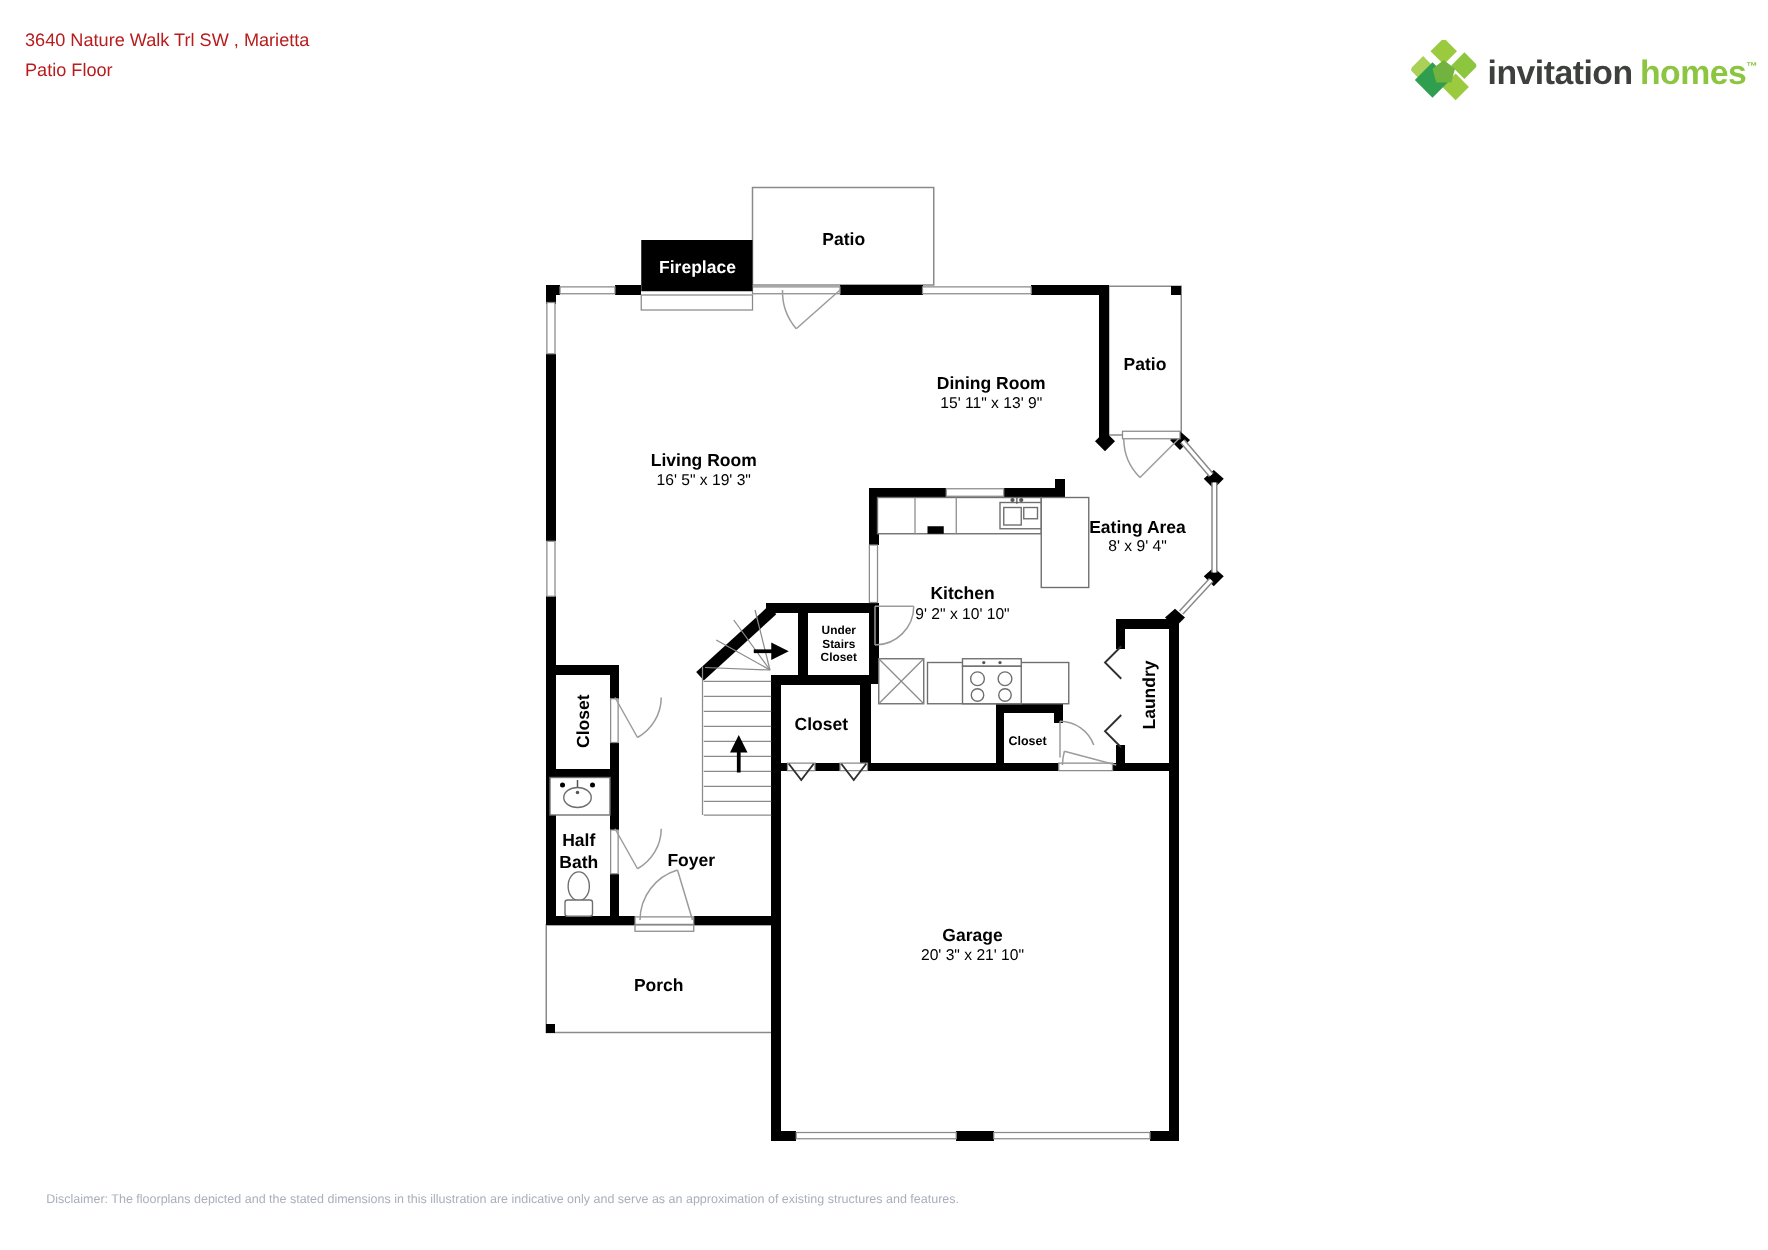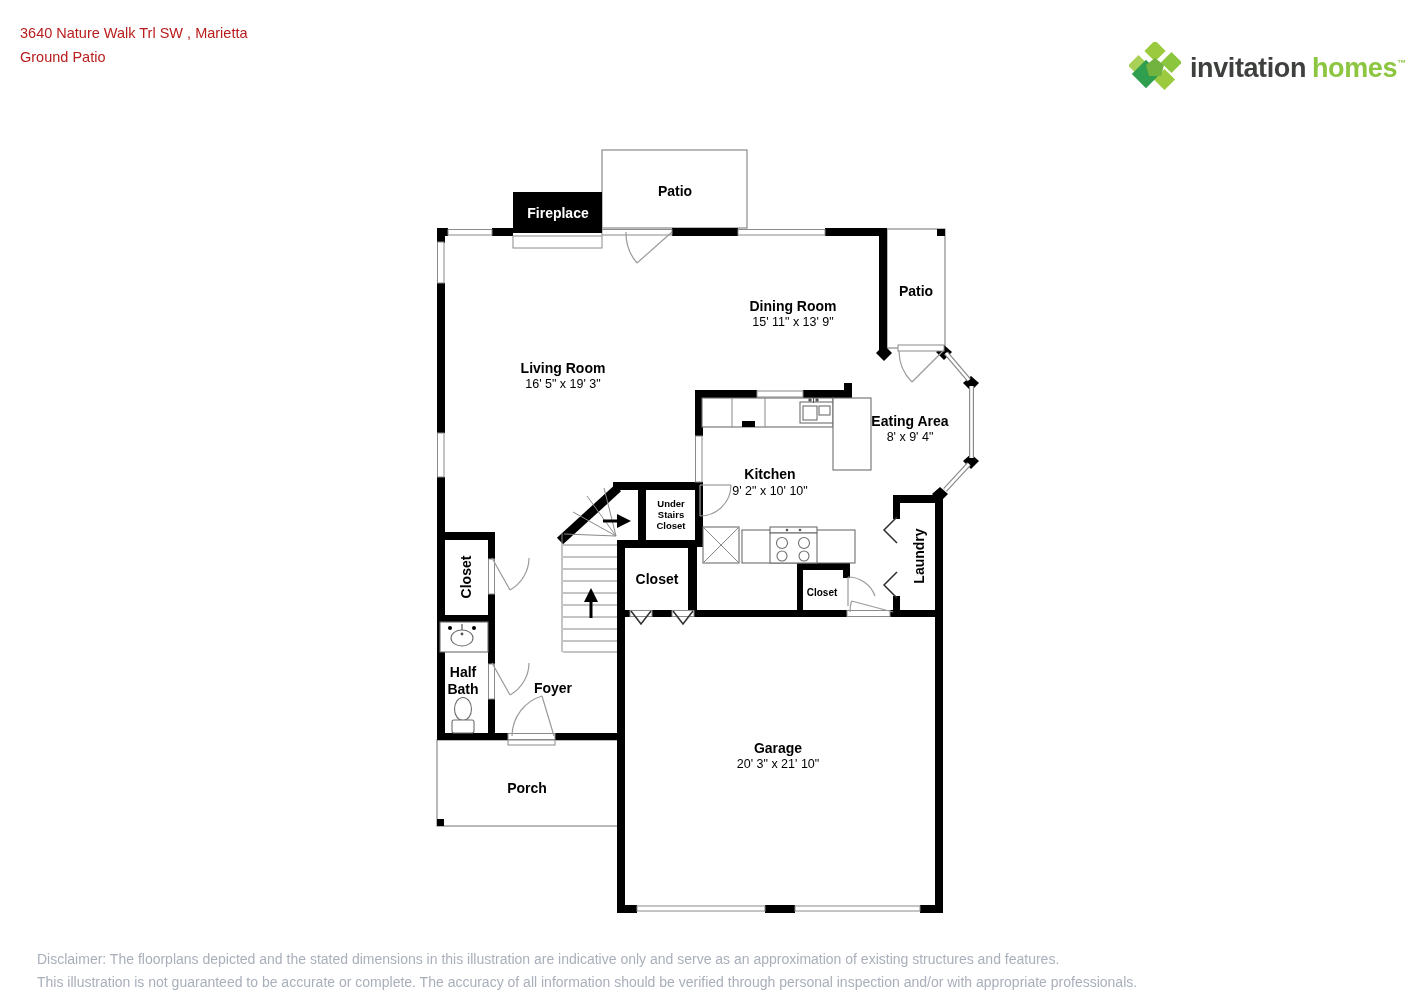--- a/index.html
+++ b/index.html
@@ -1,23 +1,23 @@
 <!DOCTYPE html>
 <html><head>
 <meta charset="utf-8">
 <style>
   html,body{margin:0;padding:0;}
   body{width:1414px;height:1000px;background:#fff;position:relative;overflow:hidden;
        font-family:"Liberation Sans",sans-serif;}
   .hdr{position:absolute;left:20px;top:21px;font-size:14.5px;color:#b91c1c;line-height:24px;}
-  .logo{position:absolute;left:1129px;top:42px;display:flex;align-items:center;justify-content:center;}
+  .logo{position:absolute;left:1129px;top:32px;display:flex;align-items:center;justify-content:center;}
   .logo-text{font-size:27px;font-weight:bold;letter-spacing:-0.4px;margin-left:9px;color:#3e403e;white-space:nowrap;}
   .logo-text .green{color:#8cc53f;margin-left:6px;}
   .tm{font-size:9px;vertical-align:11px;color:#8cc53f;font-weight:bold;}
-  .ftr{position:absolute;left:37px;top:948px;font-size:14px;color:#a9afba;line-height:23px;}
+  .ftr{position:absolute;left:37px;top:948px;font-size:10px;color:#a9afba;line-height:23px;}
   svg.plan{position:absolute;left:0;top:0;}
   .wall{fill:#000;}
   .win{fill:#fff;stroke:#8a8a8a;stroke-width:1;}
   .out{fill:none;stroke:#8a8a8a;stroke-width:1.2;}
   .ln{stroke:#8a8a8a;stroke-width:1;fill:none;}
   .fix{fill:#fff;stroke:#6e6e6e;stroke-width:1.1;}
   .door{fill:none;stroke:#9b9b9b;stroke-width:1.2;}
   .dline{stroke:#9b9b9b;stroke-width:1.2;}
   .chev{fill:none;stroke:#2f2f2f;stroke-width:1.5;}
   .bayg{stroke:#8a8a8a;stroke-width:5;fill:none;}
@@ -27,21 +27,21 @@
   .rdim{font-size:12.5px;text-anchor:middle;}
   .rsm{font-size:10px;font-weight:bold;text-anchor:middle;}
   .rxs{font-size:9.5px;font-weight:bold;text-anchor:middle;}
   .white{fill:#fff;}
 </style>
 </head>
 <body>
 
 <div class="hdr">
   <div>3640 Nature Walk Trl SW , Marietta</div>
-  <div>Ground Patio</div>
+  <div>Patio Floor</div>
 </div>
 
 <div class="logo">
   <svg width="52" height="52" viewBox="0 0 52 52">
     <rect x="18.5" y="1.5" width="15" height="15" transform="rotate(45 26 9)" fill="#9bca3e"></rect>
     <rect x="2" y="16" width="15" height="15" transform="rotate(45 9.5 23.5)" fill="#a9d158"></rect>
     <rect x="35" y="13" width="15" height="15" transform="rotate(45 42.5 20.5)" fill="#8cc63f"></rect>
     <rect x="28" y="30" width="15" height="15" transform="rotate(45 35.5 37.5)" fill="#9bca3e"></rect>
     <rect x="7" y="22" width="20" height="20" transform="rotate(45 17 32)" fill="#2f9e4f"></rect>
     <polygon points="26,16 35,23 32,34 20,34 17,23" fill="#72b33f"></polygon>
@@ -284,14 +284,13 @@
     <text class="rname" x="463" y="677">Half</text>
     <text class="rname" x="463" y="694">Bath</text>
 
     <text class="rname" x="553" y="693">Foyer</text>
     <text class="rname" x="527" y="793">Porch</text>
   </g>
 </svg>
 
 <div class="ftr">
   <div>Disclaimer: The floorplans depicted and the stated dimensions in this illustration are indicative only and serve as an approximation of existing structures and features.</div>
-  <div>This illustration is not guaranteed to be accurate or complete. The accuracy of all information should be verified through personal inspection and/or with appropriate professionals.</div>
 </div>
 
 </body></html>

